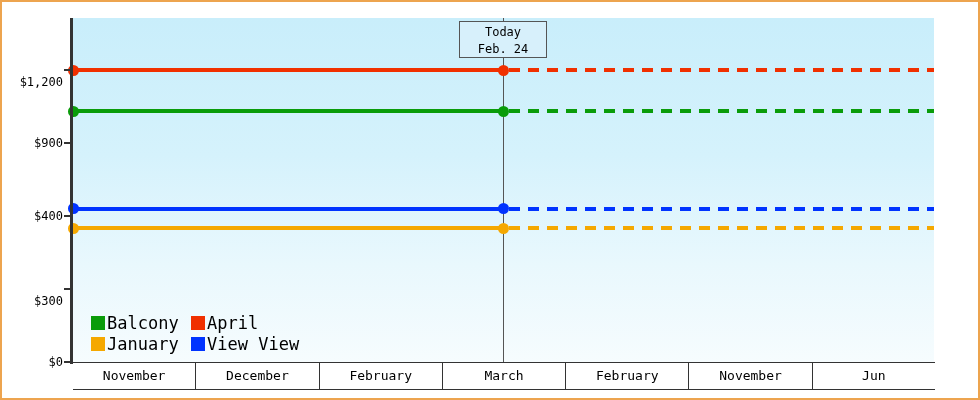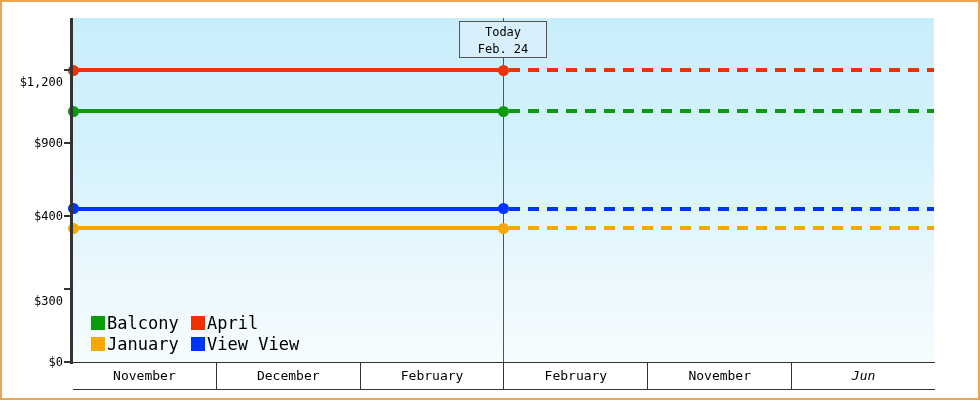--- a/index.html
+++ b/index.html
@@ -144,21 +144,21 @@
     border-right: 1.5px solid #333333;
     box-sizing: border-box;
     text-align: center;
     font-size: 13px;
     color: #000000;
     line-height: 25px;
     height: 100%;
     overflow: hidden;
     white-space: nowrap;
   }
-  .month-cell:last-child { border-right: none; font-style: italic; }
+  .month-cell:last-child { border-right: none; }
 </style>
 </head>
 <body>
 
 <div id="frame">
 
   <div id="plot">
 
     <div id="today-line"></div>
 
@@ -222,18 +222,19 @@
       <div class="ytick" style="top: 140px;"></div>
       <div class="ylabel" style="top: 135px; text-align: right;">$900</div>
       <div class="ytick" style="top: 67px;"></div>
       <div class="ylabel" style="top: 74px;">$1,200</div>
     </div>
 
   <div id="xaxis">
       <div class="month-cell">November</div>
       <div class="month-cell">December</div>
       <div class="month-cell">February</div>
+      <div class="month-cell">March</div>
       <div class="month-cell">February</div>
       <div class="month-cell">November</div>
       <div class="month-cell">Jun</div>
     </div>
 
 </div>
 
 </body></html>

